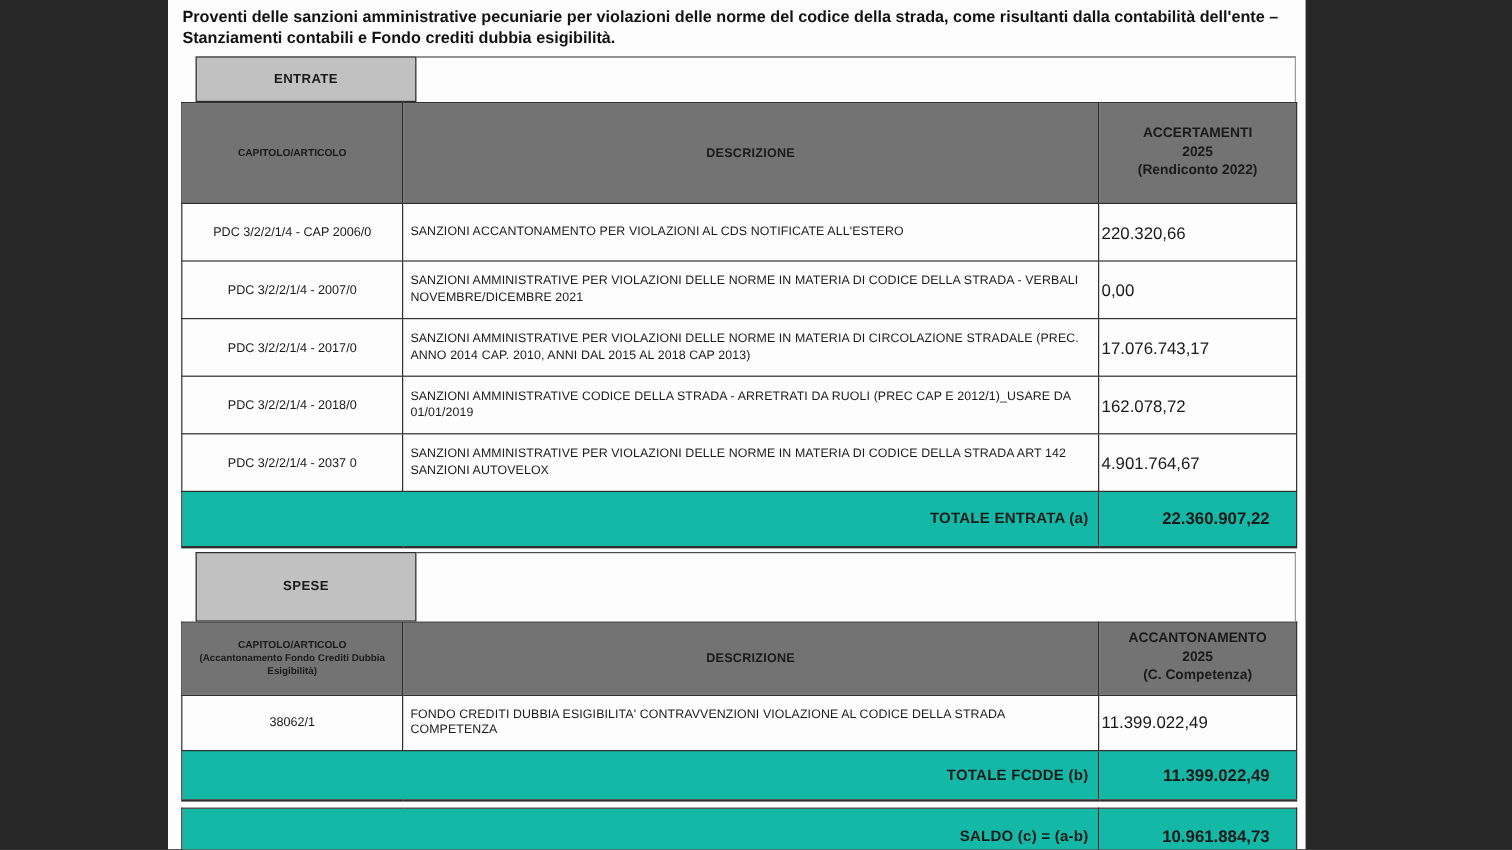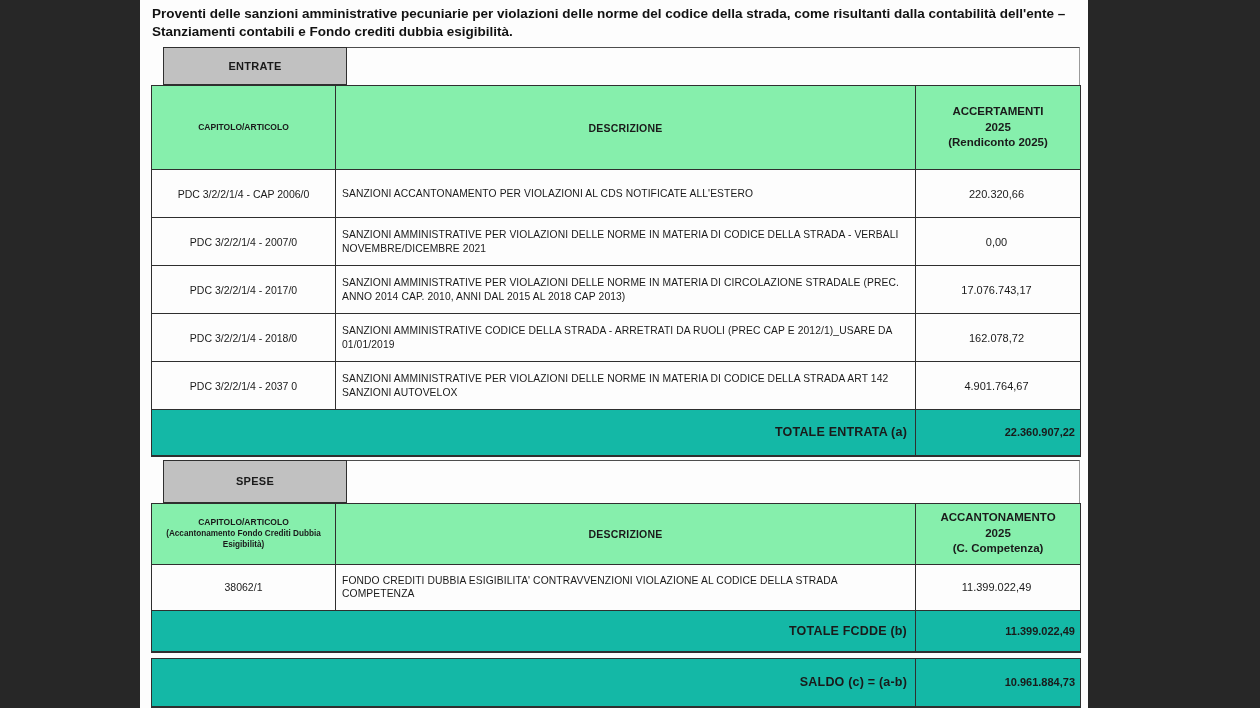--- a/index.html
+++ b/index.html
@@ -18,34 +18,34 @@
   .section-cell{width:184px;box-sizing:border-box;background:#c1c1c1;border:1px solid #2f2f2f;
                 display:flex;align-items:center;justify-content:center;
                 font-weight:700;font-size:11px;letter-spacing:.3px;}
   .section-rest{flex:1;box-sizing:border-box;border-top:1px solid #4d4d4d;border-right:1px solid #9a9a9a;}
 
   table.grid{width:929px;border-collapse:collapse;table-layout:fixed;}
   table.grid td,table.grid th{border:1px solid #2f2f2f;box-sizing:border-box;
                               vertical-align:middle;overflow:hidden;}
   col.c1{width:184px;} col.c2{width:580px;} col.c3{width:165px;}
 
-  tr.hdr th{font-weight:700;text-align:center;background:#86efac;}
+  tr.hdr th{font-weight:700;text-align:center;background:#737373;}
   th.h-cap{font-size:8.5px;line-height:11px;padding:2px 6px;margin-top:18px;}
   th.h-cap .sub{display:block;font-size:8.2px;}
   th.h-desc{font-size:10.5px;letter-spacing:.2px;}
   th.h-amt{font-size:11.5px;line-height:15.5px;}
   th.h-amt span{display:block;}
 
   td.cap{font-size:10.5px;text-align:center;padding:2px 4px;}
   td.desc{font-size:10.3px;line-height:13.5px;text-align:left;padding:3px 6px;letter-spacing:.1px;}
-  td.amt{font-size:11px;text-align:center;padding:2px 5px 2px 2px;}
+  td.amt{font-size:14px;text-align:left;padding:2px 5px 2px 2px;}
 
   tr.total td{background:#14b8a6;font-weight:700;}
   td.total-label{text-align:right;font-size:12.5px;padding-right:8px;letter-spacing:.2px;}
-  td.total-amt{text-align:right;font-size:11px;padding-right:5px;}
+  td.total-amt{text-align:right;font-size:14px;padding-right:22px;}
   tr.total td{border-bottom:2px solid #2f2f2f;}
   table.saldo{margin-top:5px;}
   table.saldo tr.total td{height:48px;}
 </style>
 </head>
 <body>
 
 <div class="stage">
   <div class="side-bar left"></div>
   <div class="side-bar right"></div>
@@ -66,21 +66,21 @@
             <col class="c2">
             <col class="c3">
           </colgroup>
         <tbody>
             <tr class="hdr" style="height:84px;">
           <th class="h-cap">CAPITOLO/ARTICOLO</th>
           <th class="h-desc">DESCRIZIONE</th>
           <th class="h-amt">
             <span>ACCERTAMENTI</span>
             <span>2025</span>
-            <span>(Rendiconto 2025)</span>
+            <span>(Rendiconto 2022)</span>
           </th>
         </tr>
         <tr style="height:48px;">
           <td class="cap">PDC 3/2/2/1/4 - CAP 2006/0</td>
           <td class="desc">SANZIONI ACCANTONAMENTO PER VIOLAZIONI AL CDS NOTIFICATE ALL'ESTERO</td>
           <td class="amt">220.320,66</td>
         </tr>
         <tr style="height:48px;">
           <td class="cap">PDC 3/2/2/1/4 - 2007/0</td>
           <td class="desc">SANZIONI AMMINISTRATIVE PER VIOLAZIONI DELLE NORME IN MATERIA DI CODICE DELLA STRADA - VERBALI NOVEMBRE/DICEMBRE 2021</td>
@@ -101,21 +101,21 @@
           <td class="desc">SANZIONI AMMINISTRATIVE PER VIOLAZIONI DELLE NORME IN MATERIA DI CODICE DELLA STRADA  ART 142 SANZIONI AUTOVELOX</td>
           <td class="amt">4.901.764,67</td>
         </tr>
         <tr class="total" style="height:46px;">
           <td class="total-label" colspan="2">TOTALE ENTRATA (a)</td>
           <td class="total-amt">22.360.907,22</td>
         </tr>
       </tbody>
         </table>
 
-      <div class="section-row later" style="height:43px;border-radius:19px;">
+      <div class="section-row later" style="height:58px;border-radius:19px;">
         <div class="section-cell">SPESE</div>
         <div class="section-rest"></div>
       </div>
 
       <table class="grid">
         <colgroup>
             <col class="c1">
             <col class="c2">
             <col class="c3">
           </colgroup>

